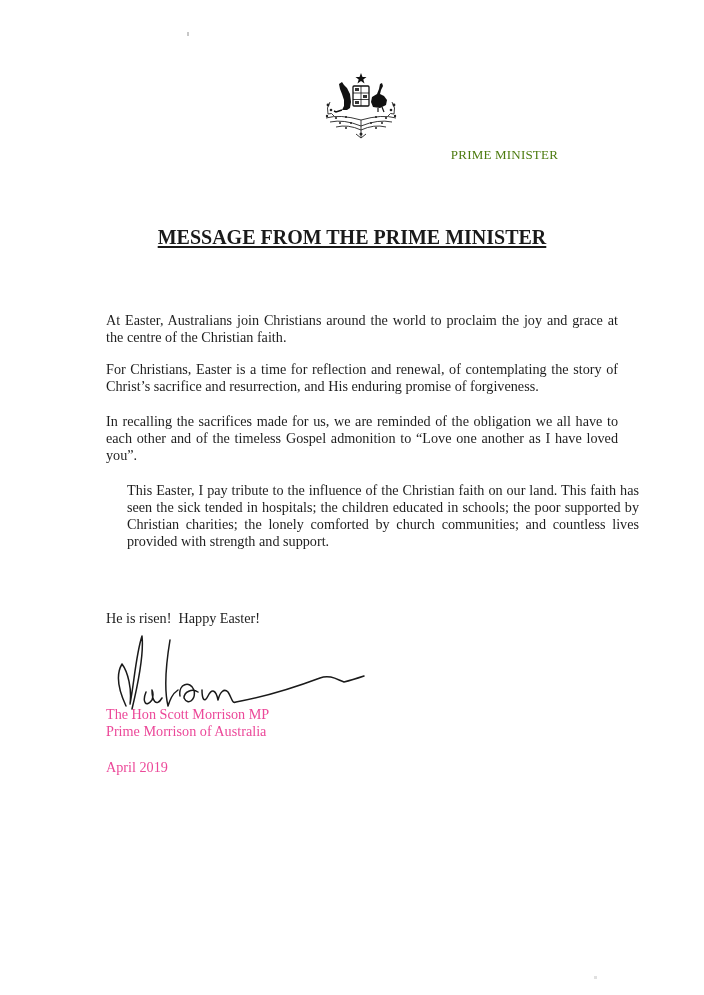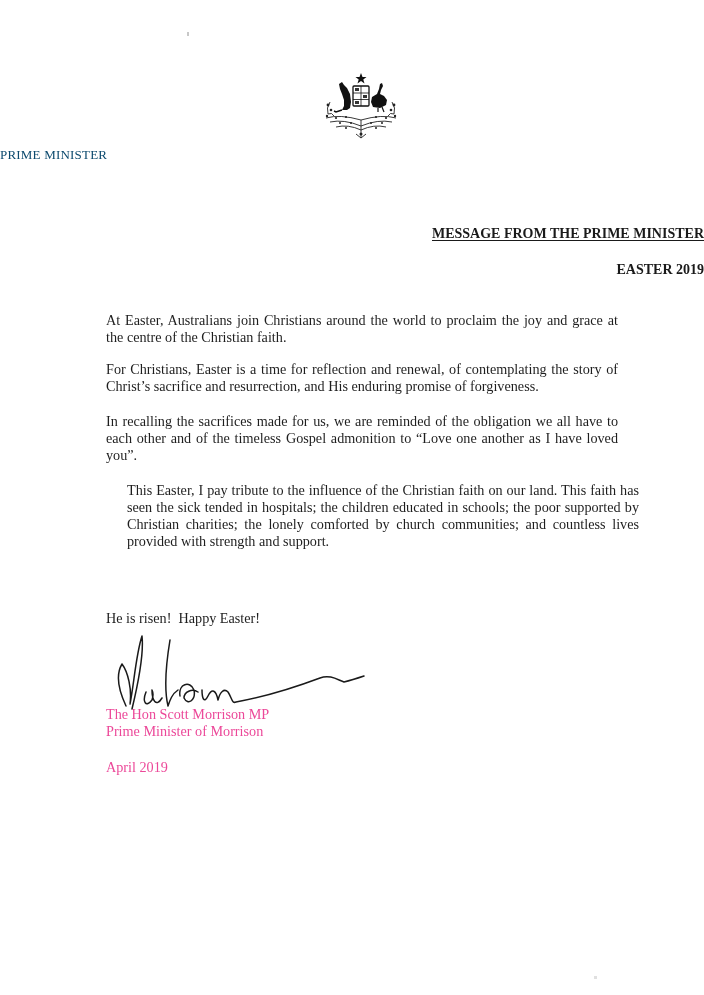--- a/index.html
+++ b/index.html
@@ -32,32 +32,32 @@
       left: 320px;
       top: 72px;
       width: 82px;
       height: 70px;
     }
     .letterhead-title {
       position: absolute;
       left: 0;
       width: 558px;
       top: 147px;
-      text-align: left;
+      text-align: right;
       font-size: 13px;
       letter-spacing: 0.2px;
-      color: #0c4a6e;
+      color: #4d7c0f;
     }
     .heading {
       position: absolute;
       left: 0;
       width: 704px;
-      text-align: right;
+      text-align: center;
       font-weight: bold;
-      font-size: 14px;
+      font-size: 20px;
       color: #1a1a1a;
     }
     .heading.main {
       top: 226px;
     }
     .heading.main span {
       text-decoration: underline;
       text-underline-offset: 2px;
     }
     .heading.sub {
@@ -150,34 +150,33 @@
         <circle cx="56" cy="56" r="1"></circle>
         <circle cx="41" cy="62" r="1.5"></circle>
     </g>
   </svg>
 
   <div class="letterhead-title">PRIME MINISTER</div>
 
   <div class="heading main">
     <span>MESSAGE FROM THE PRIME MINISTER</span>
   </div>
-  <div class="heading sub">EASTER 2019</div>
 
   <div class="body-text p1">At Easter, Australians join Christians around the world to proclaim the joy and grace at the centre of the Christian faith.</div>
   <div class="body-text p2">For Christians, Easter is a time for reflection and renewal, of contemplating the story of Christ’s sacrifice and resurrection, and His enduring promise of forgiveness.</div>
   <div class="body-text p3">In recalling the sacrifices made for us, we are reminded of the obligation we all have to each other and of the timeless Gospel admonition to “Love one another as I have loved you”.</div>
   <div class="body-text p4">This Easter, I pay tribute to the influence of the Christian faith on our land. This faith has seen the sick tended in hospitals; the children educated in schools; the poor supported by Christian charities; the lonely comforted by church communities; and countless lives provided with strength and support.</div>
   <div class="body-text p6" style="white-space:pre;">He is risen!  Happy Easter!</div>
 
   <svg class="signature" viewBox="0 0 260 80">
     <path d="M18,72 C10,55 8,40 14,30 C20,38 24,55 22,70 C26,50 28,20 34,2 C36,20 30,50 24,75
              M38,58 C34,68 38,74 44,66 C46,60 44,56 44,56 C44,66 48,74 54,64
              M62,6 C58,30 56,55 60,72 C62,66 64,60 70,56
              M72,62 C70,50 82,46 86,56 C88,66 80,72 76,64 C76,58 84,54 90,58
              M94,56 C94,64 96,70 100,62 C104,54 108,56 110,66 C112,58 116,54 120,58 C124,64 124,70 128,68
              C150,64 180,56 212,44 C222,40 230,46 236,48 C244,46 250,44 256,42" fill="none" stroke="#1a1a1a" stroke-width="1.5" stroke-linecap="round" stroke-linejoin="round"></path>
   </svg>
 
   <div class="sig-line sig-name">The Hon Scott Morrison MP</div>
-  <div class="sig-line sig-title">Prime Minister of Morrison</div>
+  <div class="sig-line sig-title">Prime Morrison of Australia</div>
   <div class="sig-line sig-date">April 2019</div>
 
 </div>
 
 </body></html>

